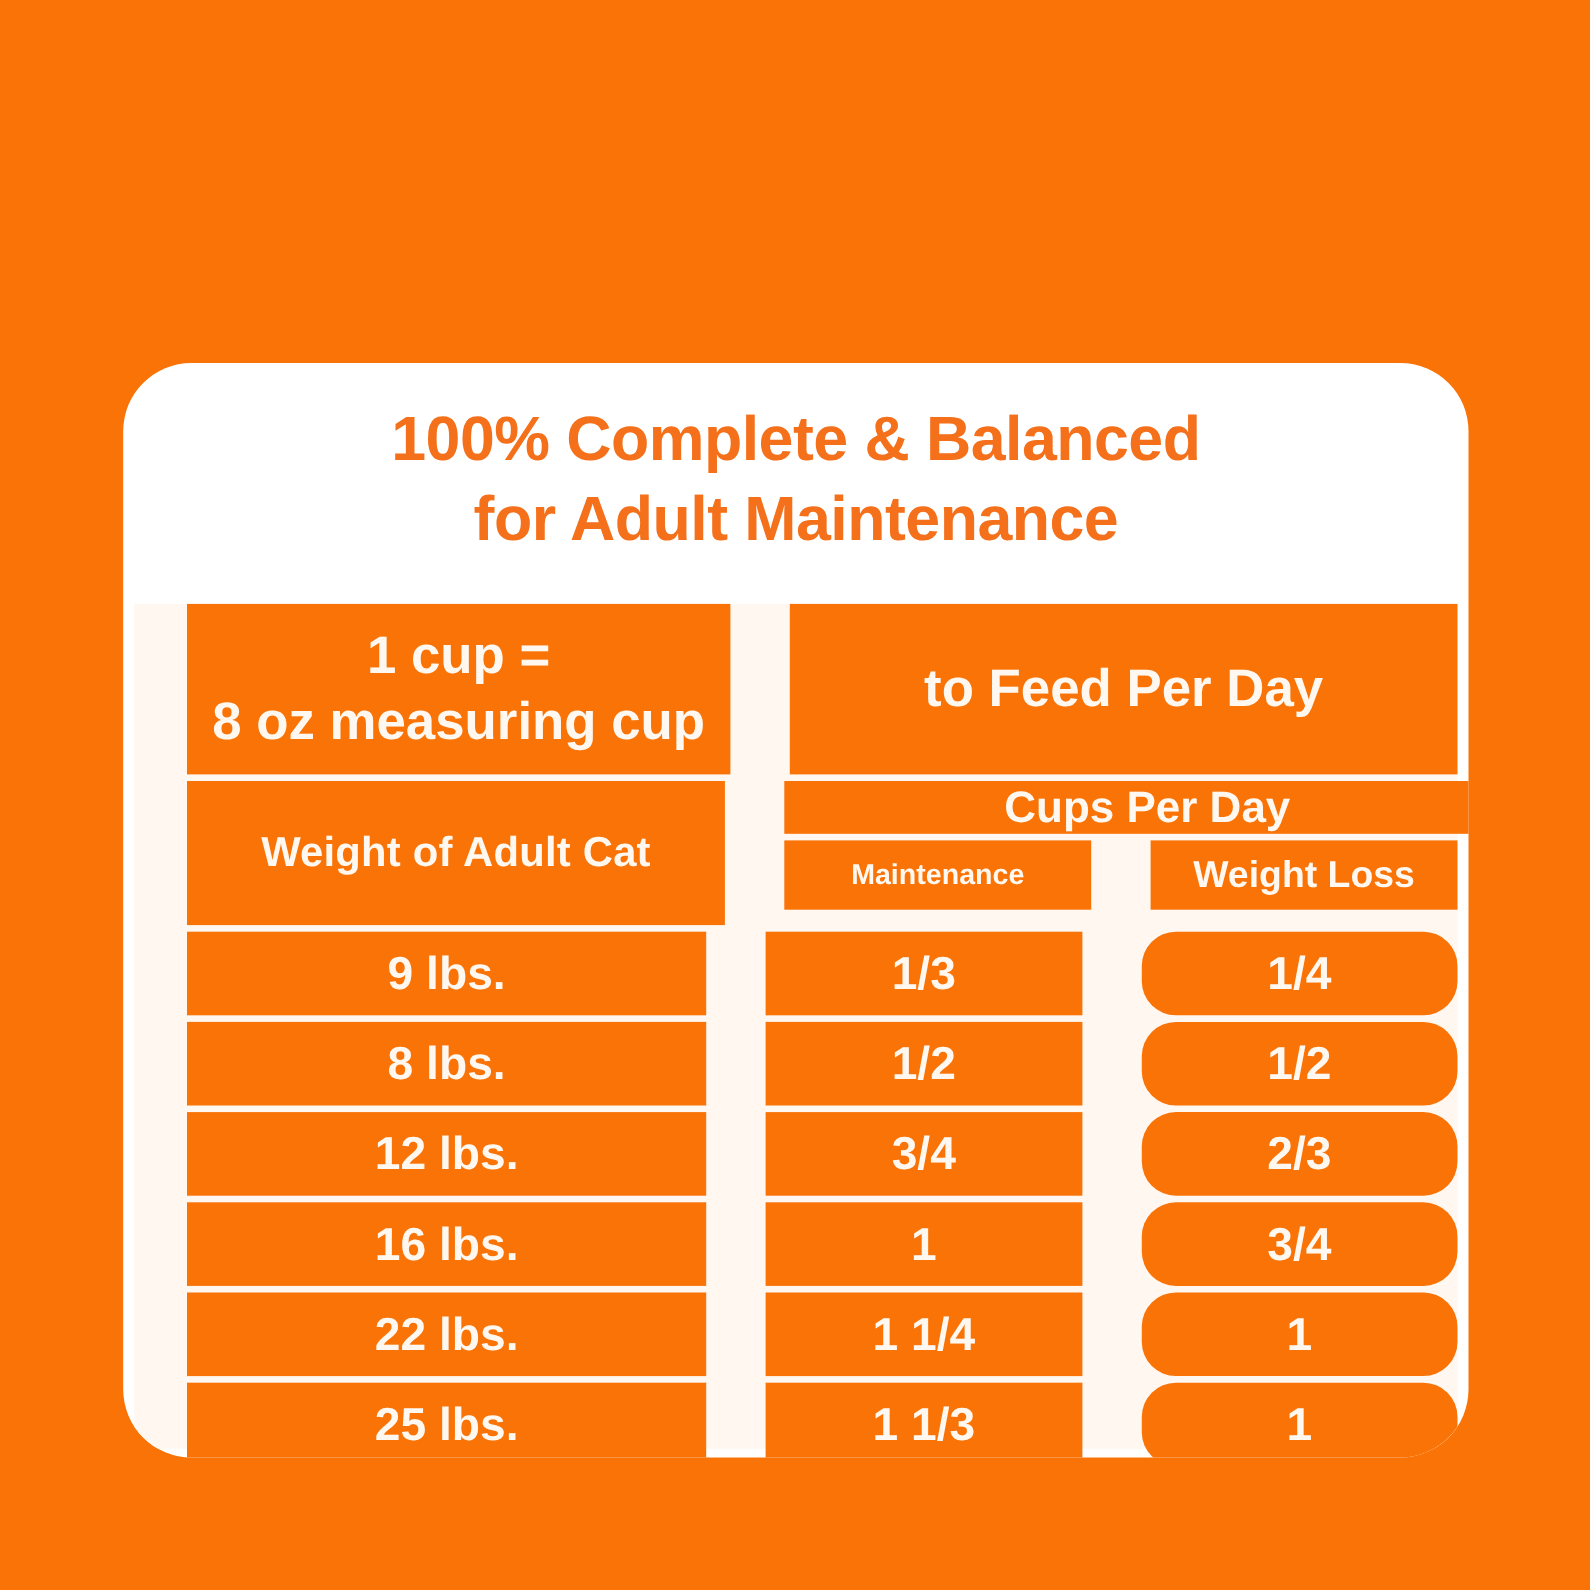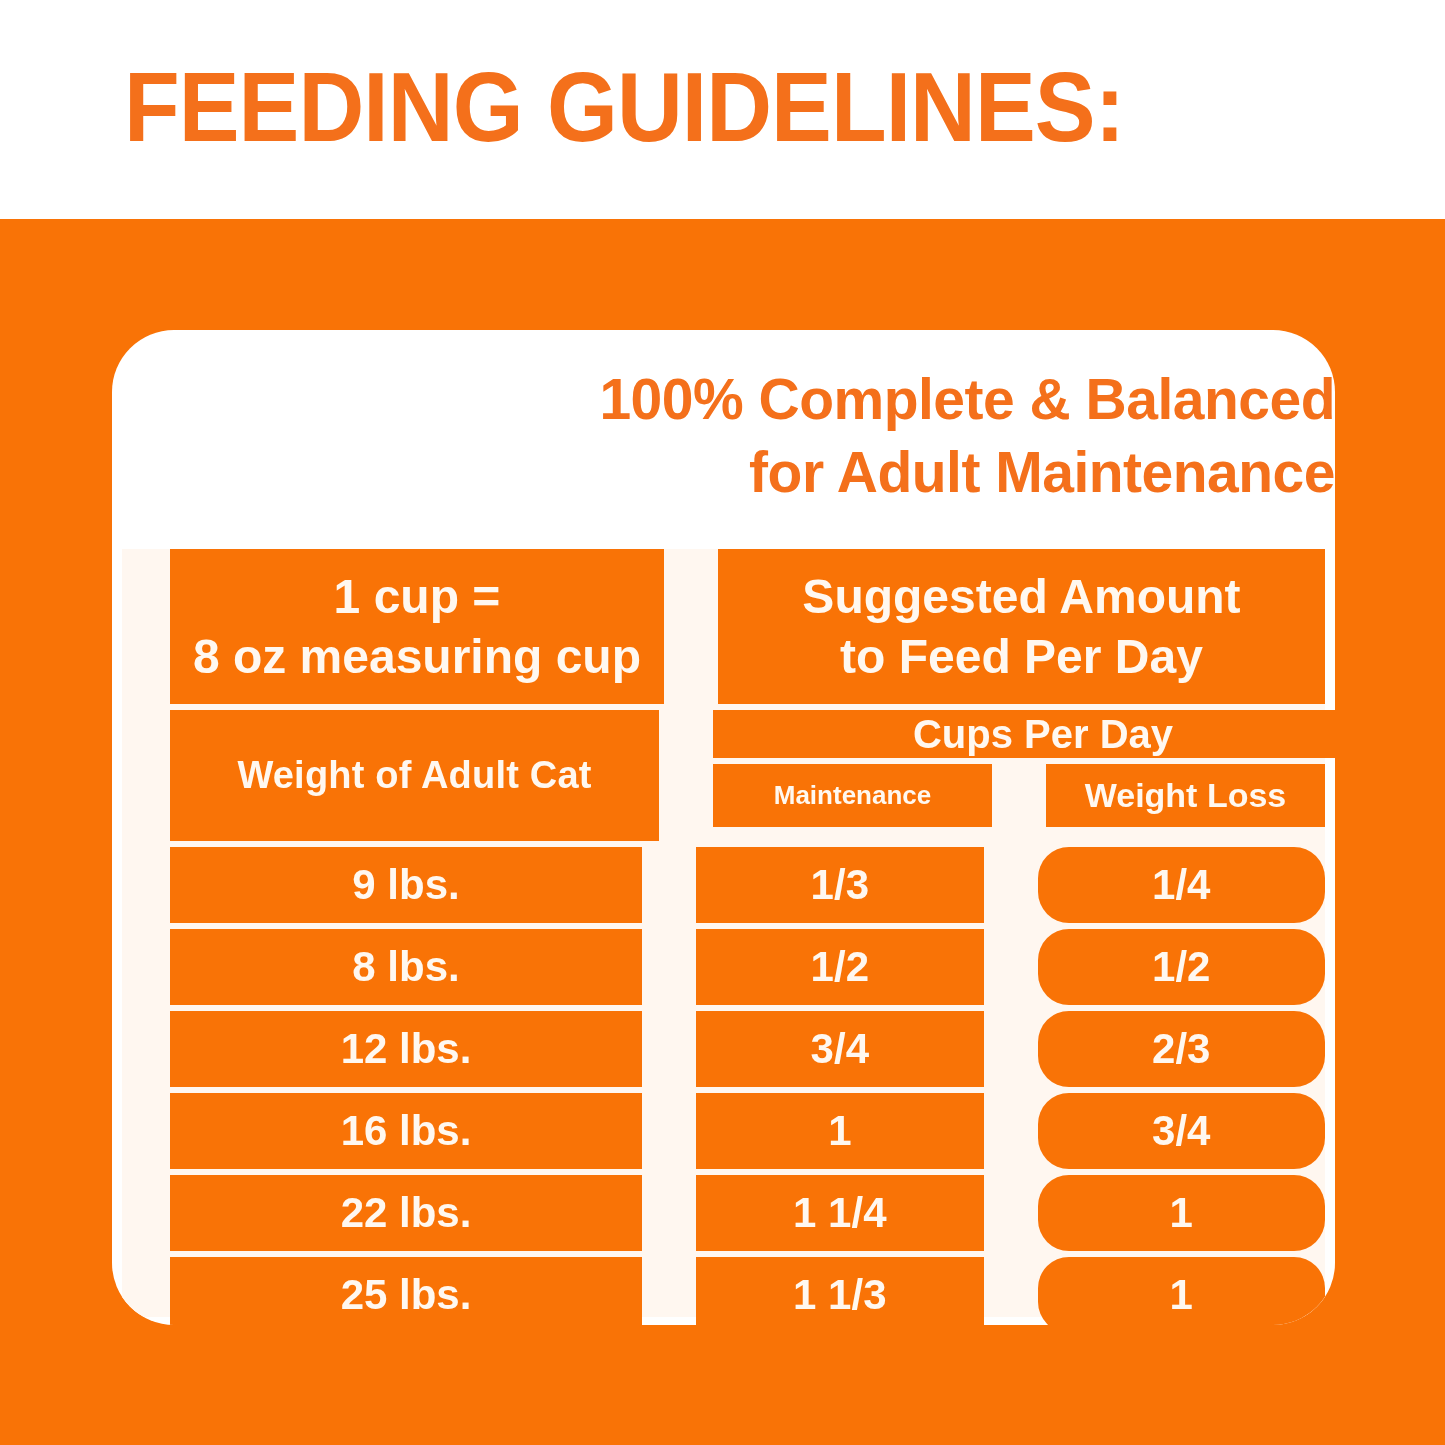--- a/index.html
+++ b/index.html
@@ -63,21 +63,21 @@
   .card-heading {
     padding-top: 33px;
     text-align: center;
     color: #F4701B;
     font-size: 57px;
     font-weight: 700;
     line-height: 1.28;
     letter-spacing: -0.5px;
   }
 
-  .card-heading .line { display: block; white-space: nowrap; text-align: right; }
+  .card-heading .line { display: block; white-space: nowrap; }
 
   
   .feed-table {
     position: absolute;
     left: 10px;
     top: 219px;
     width: 1203px;
     height: 768px;
     background: #FFF7F0;
     display: flex;
@@ -141,43 +141,39 @@
   .cell-m    { width: 327px; }
   .cell-w    { width: 327px; border-radius: 31px; }
 
   .nowrap { white-space: nowrap; }
 </style>
 </head>
 <body>
 
 <div id="page">
 
-  <div class="title-band">
-    <div class="page-title">FEEDING GUIDELINES:</div>
-  </div>
 
   <div class="guide-card">
 
     <div class="card-heading">
       <span class="line">100% Complete &amp; Balanced</span>
       <span class="line">for Adult Maintenance</span>
     </div>
 
     <div class="feed-table">
 
       <div class="trow row-top">
         <div class="cell cell-cup">
           <div>
             <div class="nowrap">1 cup =</div>
             <div class="nowrap">8 oz measuring cup</div>
           </div>
         </div>
         <div class="cell cell-sugg">
           <div>
-            <div class="nowrap">Suggested Amount</div>
             <div class="nowrap">to Feed Per Day</div>
           </div>
         </div>
       </div>
 
       <div class="trow row-head">
         <div class="cell cell-weight">Weight of Adult Cat</div>
         <div class="head-right">
           <div class="cell cell-cups">Cups Per Day</div>
           <div class="subhead">

